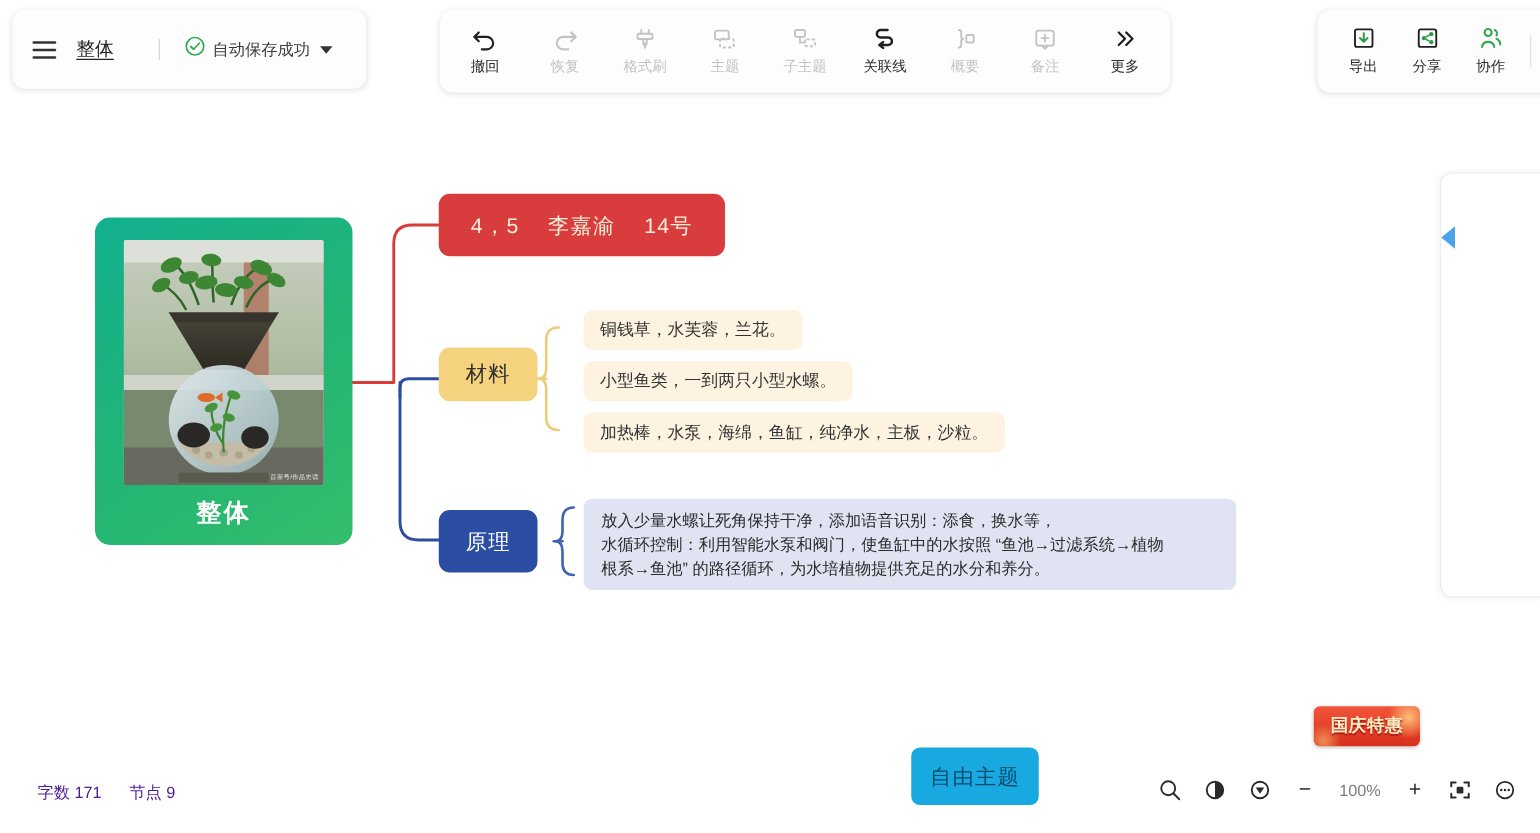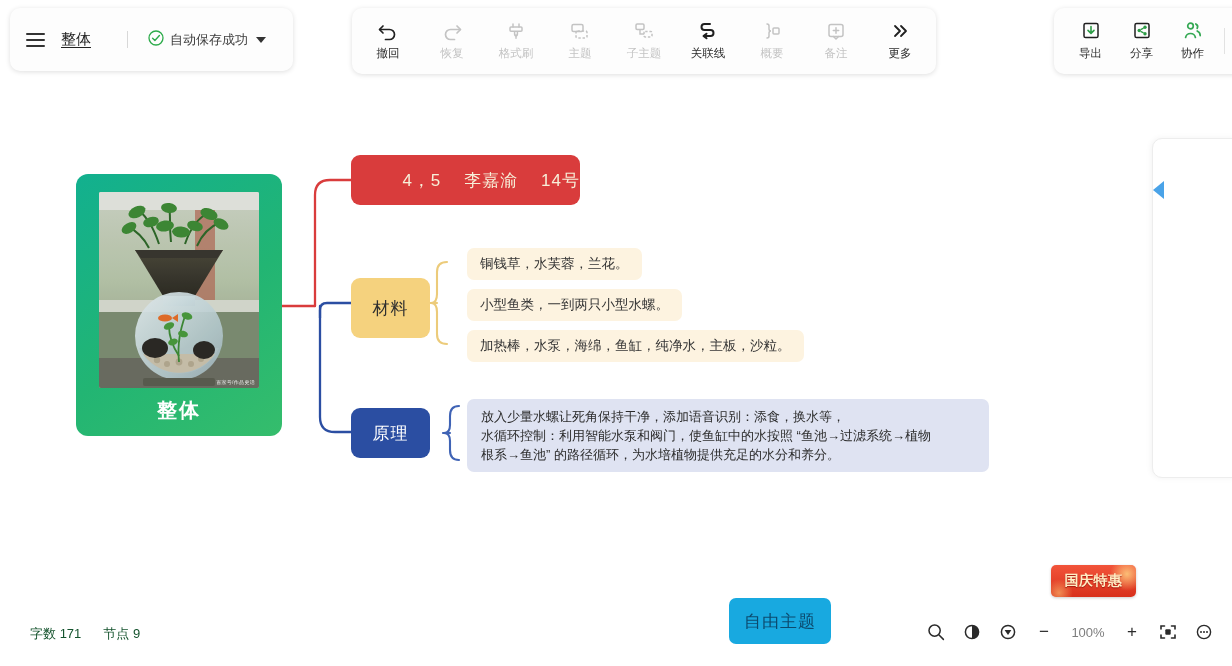--- a/index.html
+++ b/index.html
@@ -91,26 +91,26 @@
     letter-spacing: 2px;
   }
 
   
   .node { position: absolute; display: flex; align-items: center; cursor: pointer; }
   .node .txt { white-space: pre; }
 
   #node-title {
     left: 351px; top: 155px; width: 229px; height: 50px;
     background: #d93c3c; border-radius: 9px;
-    justify-content: flex-end;
+    justify-content: center;
   }
   #node-title .txt { color: #f7efd9; font-size: 17px; letter-spacing: 1px; }
 
   #node-material {
-    left: 351px; top: 278px; width: 79px; height: 60px;
+    left: 351px; top: 278px; width: 79px; height: 43px;
     background: #f5d27e; border-radius: 9px; justify-content: center;
   }
   #node-material .txt { color: #2f2f2f; font-size: 17px; letter-spacing: 1px; }
 
   #node-principle {
     left: 351px; top: 408px; width: 79px; height: 50px;
     background: #2b4ea2; border-radius: 9px; justify-content: center;
   }
   #node-principle .txt { color: #ffffff; font-size: 17px; letter-spacing: 1px; }
 
@@ -159,21 +159,21 @@
   
   #free-topic {
     position: absolute; left: 729px; top: 598px; width: 102px; height: 46px;
     background: #18a9e0; border-radius: 7px; border: none; cursor: pointer;
     color: #0c4a6e; font-size: 17px; letter-spacing: 1px;
     font-family: "Liberation Sans", sans-serif;
   }
 
   
   #status-left { position: absolute; left: 30px; top: 625px; display: flex; gap: 22px; }
-  .stat { font-size: 13px; color: #14532d; white-space: nowrap; }
+  .stat { font-size: 13px; color: #4c1d95; white-space: nowrap; }
 
   #zoom-bar {
     position: absolute; right: 18px; top: 613px; height: 38px;
     display: flex; align-items: center; gap: 16px;
   }
   .zbtn { cursor: pointer; color: #2a2a2a; display: flex; align-items: center;
           justify-content: center; width: 20px; height: 20px; font-size: 17px; }
   #zoom-pct { font-size: 13px; color: #7d7d7d; width: 36px; text-align: center;
               cursor: pointer; }
 </style>

